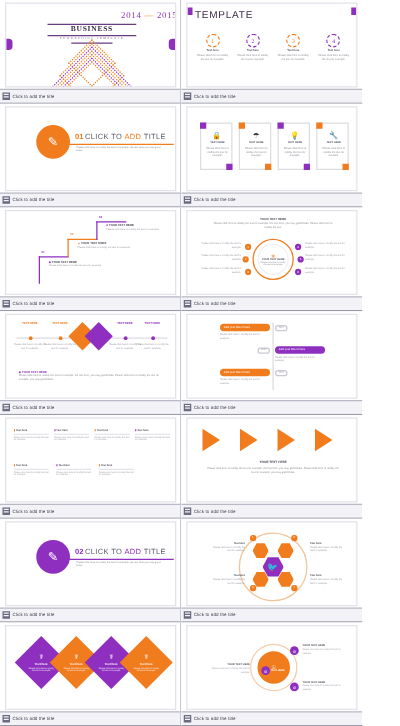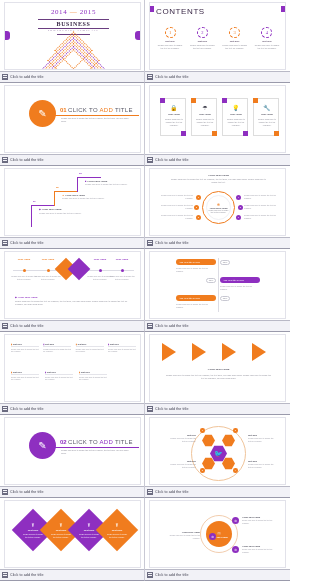--- a/index.html
+++ b/index.html
@@ -24,21 +24,21 @@
   .captxt { font-size:3.6px; color:#3a3a4a; letter-spacing:.1px;
     white-space:nowrap; }
 
   
   .tiny { font-size:2.1px; color:#8a8a96; line-height:1.45; text-align:center; }
   .orange { color:#f07c1e; } .purple { color:#8e2fc0; }
   .bgO { background:#f07c1e; } .bgP { background:#8e2fc0; }
 
   
   .s1 { background:#fff; }
-  .s1 .year { position:absolute; top:5px; left:0; width:137px; text-align:center;
+  .s1 .year { position:absolute; top:5px; left:0; width:137px; text-align:right;
     font-family:"Liberation Serif", serif; font-size:7px; letter-spacing:.6px;
     color:#8e2fc0; }
   .s1 .year i { color:#f07c1e; font-style:normal; }
   .s1 .rule { position:absolute; left:33px; width:71px; height:1px; background:#6a3d80; }
   .s1 .biz { position:absolute; top:18px; left:0; width:137px; text-align:center;
     font-family:"Liberation Serif", serif; font-weight:bold; font-size:6px;
     letter-spacing:.6px; color:#3b2a48; }
   .s1 .sub { position:absolute; top:26px; left:0; width:137px; text-align:center;
     font-family:"Liberation Serif", serif; font-size:2.6px; letter-spacing:1.1px;
     color:#7a5a92; }
@@ -208,21 +208,21 @@
     <div class="cap">
       <span class="capico"></span>
       <span class="captxt">Click to add the title</span>
     </div>
   </div>
 
   <div class="slide">
     <div class="canvas s2">
       <div class="cor" style="left:0;top:3px"></div>
       <div class="cor" style="right:0;top:3px"></div>
-      <div class="h">CONTENTS</div>
+      <div class="h">TEMPLATE</div>
       <div class="row">
         <div class="col">
           <div class="hex">1</div>
           <div class="ct">Text here</div>
           <div class="tiny">Please click here to modify the text for example.</div>
         </div>
         <div class="col">
           <div class="hex hexP">2</div>
           <div class="ct">Text here</div>
           <div class="tiny">Please click here to modify the text for example.</div>

